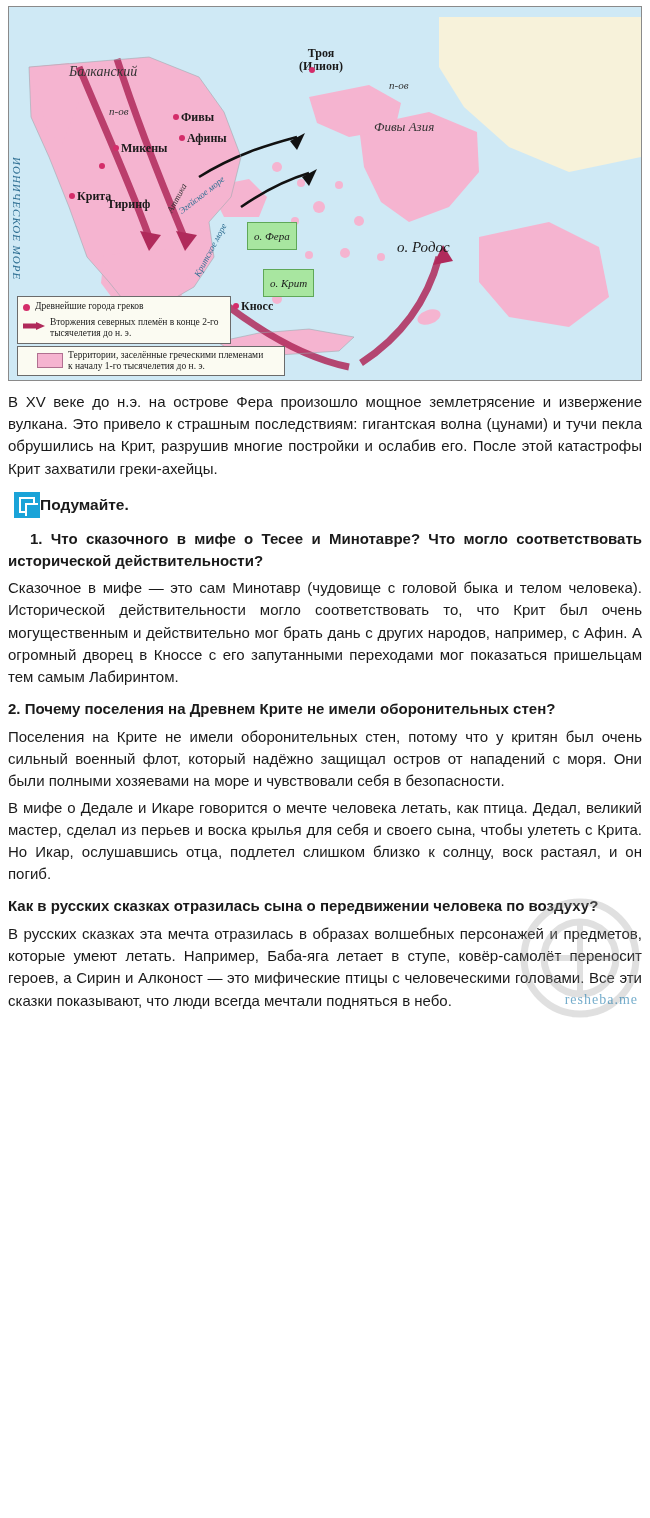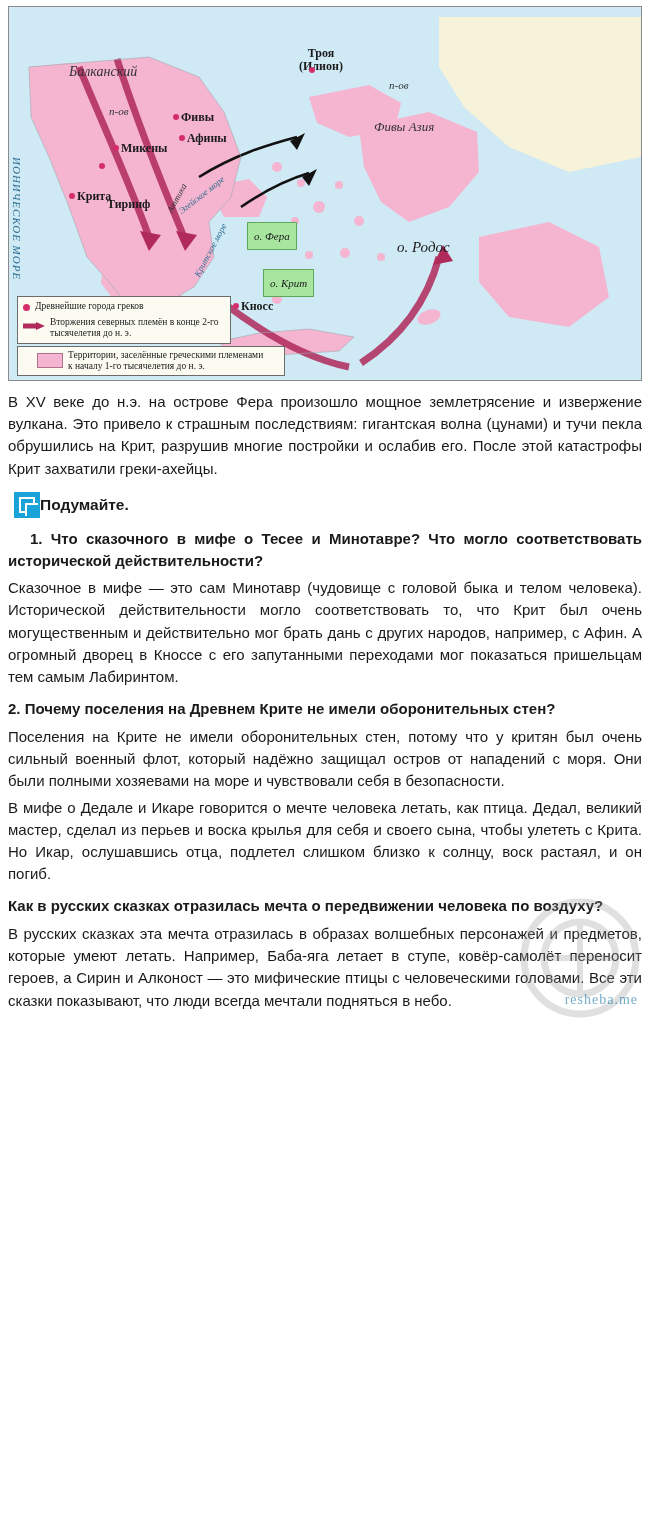--- a/index.html
+++ b/index.html
@@ -345,21 +345,21 @@
   </div>
 
   <div class="sub-head indent">1. Что сказочного в мифе о Тесее и Минотавре? Что могло соответствовать исторической действительности?</div>
   <p class="body">Сказочное в мифе — это сам Минотавр (чудовище с головой быка и телом человека). Исторической действительности могло соответствовать то, что Крит был очень могущественным и действительно мог брать дань с других народов, например, с Афин. А огромный дворец в Кноссе с его запутанными переходами мог показаться пришельцам тем самым Лабиринтом.</p>
 
   <div class="sub-head">2. Почему поселения на Древнем Крите не имели оборонительных стен?</div>
   <p class="body">Поселения на Крите не имели оборонительных стен, потому что у критян был очень сильный военный флот, который надёжно защищал остров от нападений с моря. Они были полными хозяевами на море и чувствовали себя в безопасности.</p>
 
   <p class="body">В мифе о Дедале и Икаре говорится о мечте человека летать, как птица. Дедал, великий мастер, сделал из перьев и воска крылья для себя и своего сына, чтобы улететь с Крита. Но Икар, ослушавшись отца, подлетел слишком близко к солнцу, воск растаял, и он погиб.</p>
 
-  <div class="sub-head">Как в русских сказках отразилась мечта о передвижении человека по воздуху?</div>
+  <div class="sub-head">Как в русских сказках отразилась сына о передвижении человека по воздуху?</div>
   <p class="body">В русских сказках эта мечта отразилась в образах волшебных персонажей и предметов, которые умеют летать. Например, Баба-яга летает в ступе, ковёр-самолёт переносит героев, а Сирин и Алконост — это мифические птицы с человеческими головами. Все эти сказки показывают, что люди всегда мечтали подняться в небо.</p>
 
   <svg class="watermark" viewBox="0 0 128 128">
     <circle cx="64" cy="64" r="56" fill="none" stroke="#9a9a9a" stroke-width="7"></circle>
     <circle cx="64" cy="64" r="36" fill="none" stroke="#9a9a9a" stroke-width="7"></circle>
     <path d="M64 28 L64 100" stroke="#9a9a9a" stroke-width="6"></path>
     <path d="M28 64 L100 64" stroke="#9a9a9a" stroke-width="6"></path>
   </svg>
   <div class="wm-text">resheba.me</div>
 

